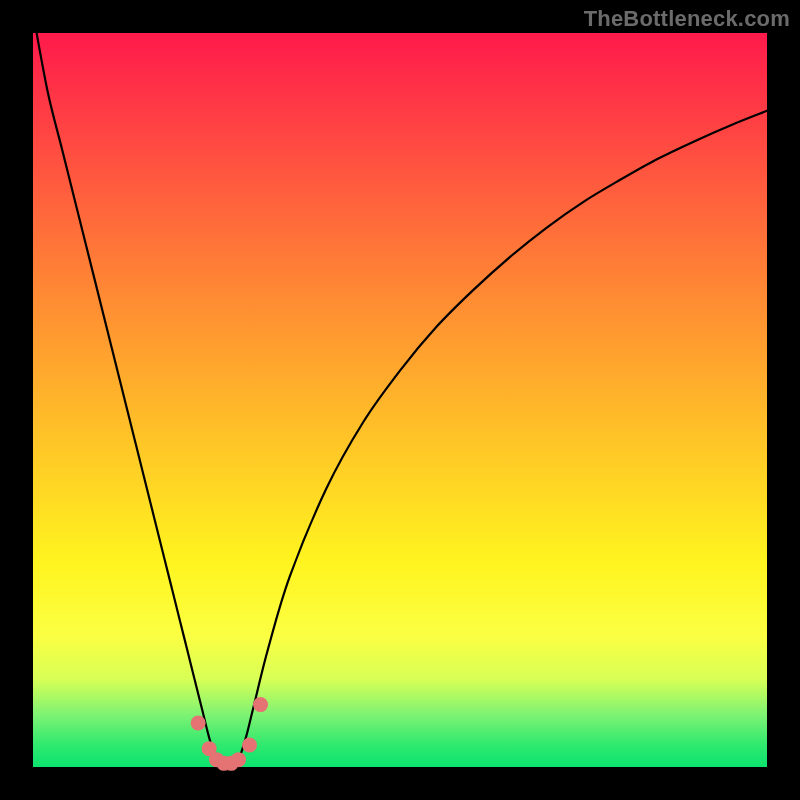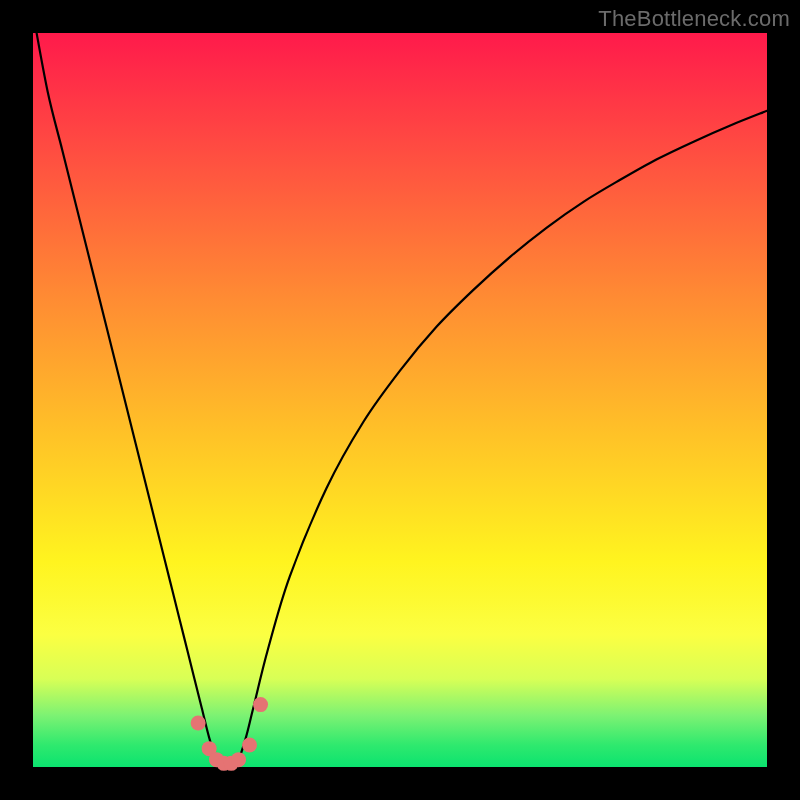--- a/index.html
+++ b/index.html
@@ -17,21 +17,21 @@
     width: 800px;
     height: 800px;
     background: #000;
   }
   .watermark {
     position: absolute;
     top: 6px;
     right: 10px;
     color: #6b6b6b;
     font-size: 22px;
-    font-weight: 400;
+    font-weight: 700;
     letter-spacing: 0.2px;
     z-index: 20;
   }
   .plot {
     position: absolute;
     left: 33px;
     top: 33px;
     width: 734px;
     height: 734px;
     background: linear-gradient(

